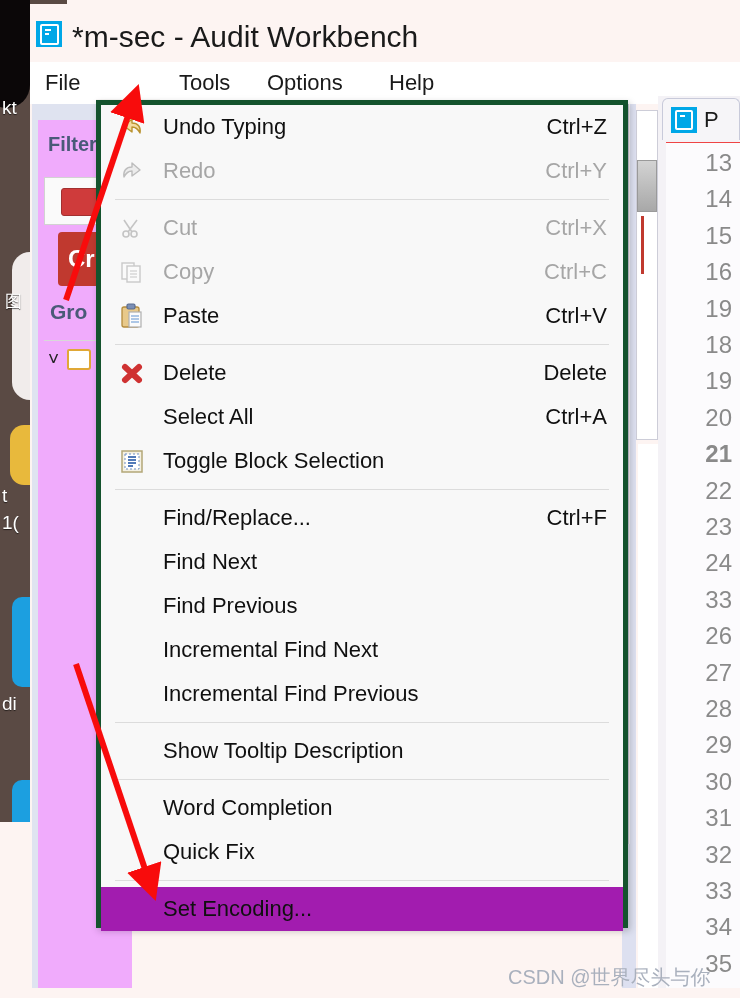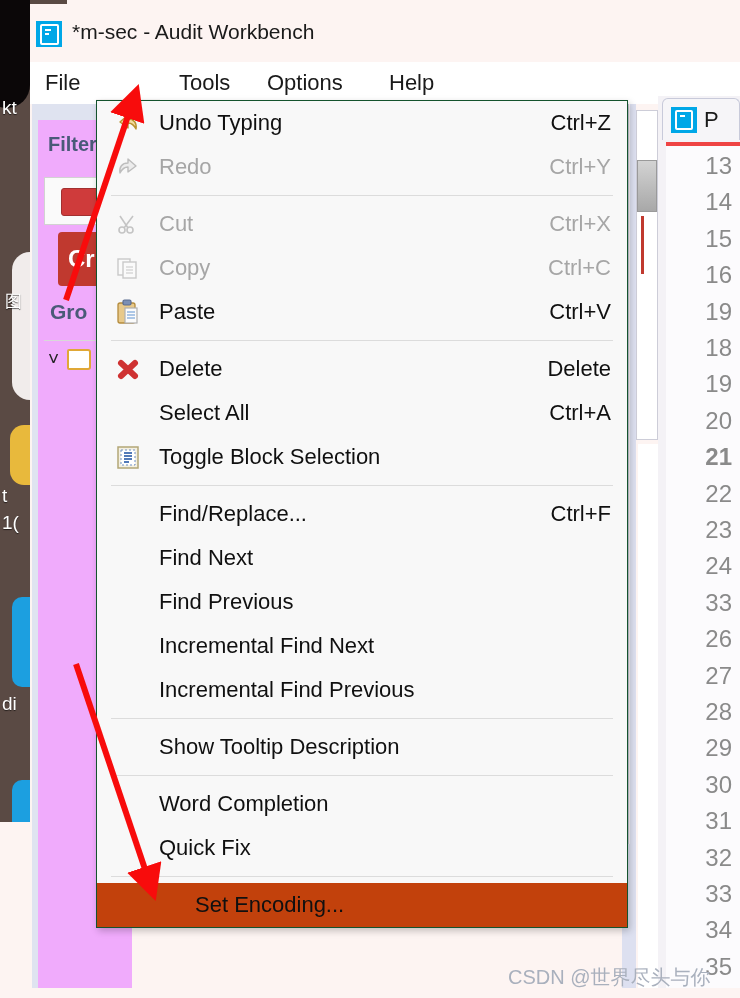--- a/index.html
+++ b/index.html
@@ -111,21 +111,21 @@
   .app-icon .glyph::after {
     content: "";
     position: absolute;
     left: 3px; top: 7px;
     width: 4px; height: 2px;
     background: #ffffff;
   }
   .title-text {
     position: absolute;
     left: 42px; top: 16px;
-    font-size: 21px;
+    font-size: 30px;
     color: #1a1a1a;
     font-family: "Liberation Sans", sans-serif;
     white-space: nowrap;
   }
 
   
   .menubar {
     position: absolute;
     left: 0; top: 58px;
     width: 710px; height: 42px;
@@ -269,21 +269,21 @@
     font-size: 22px;
     color: #1a1a1a;
     margin-left: 7px;
     font-family: "Liberation Sans", sans-serif;
   }
   .gutter {
     position: absolute;
     left: 8px; top: 46px;
     width: 74px; height: 852px;
     background: #fcfbfd;
-    border-top: 4px solid #ef4444;
+    border-top: 1px solid #ef4444;
     overflow: hidden;
   }
   .line-num {
     position: absolute;
     right: 8px;
     font-size: 24px;
     color: #8a8a8a;
     font-family: "Liberation Sans", sans-serif;
     text-align: right;
   }
@@ -327,34 +327,34 @@
     position: absolute;
     background: #dde0f0;
   }
 
   
   .dropdown {
     position: absolute;
     left: 96px; top: 100px;
     width: 532px; height: 828px;
     background: #f8f8f8;
-    border: 1px solid #14532d;
+    border: 5px solid #14532d;
     box-shadow: 2px 3px 7px rgba(0,0,0,.22);
     box-sizing: border-box;
   }
   .mrow {
     position: relative;
     height: 44px;
     display: flex;
     align-items: center;
     padding: 0 16px 0 14px;
     box-sizing: border-box;
     cursor: default;
   }
-  .mrow.highlighted { background: #c2410c; gap: 36px; }
+  .mrow.highlighted { background: #a21caf; }
   .mrow .micon {
     width: 34px; height: 30px;
     flex: none;
     display: flex; align-items: center; justify-content: center;
     margin-right: 14px;
   }
   .mrow .mlabel {
     font-size: 22px;
     color: #101010;
     font-family: "Liberation Sans", sans-serif;

